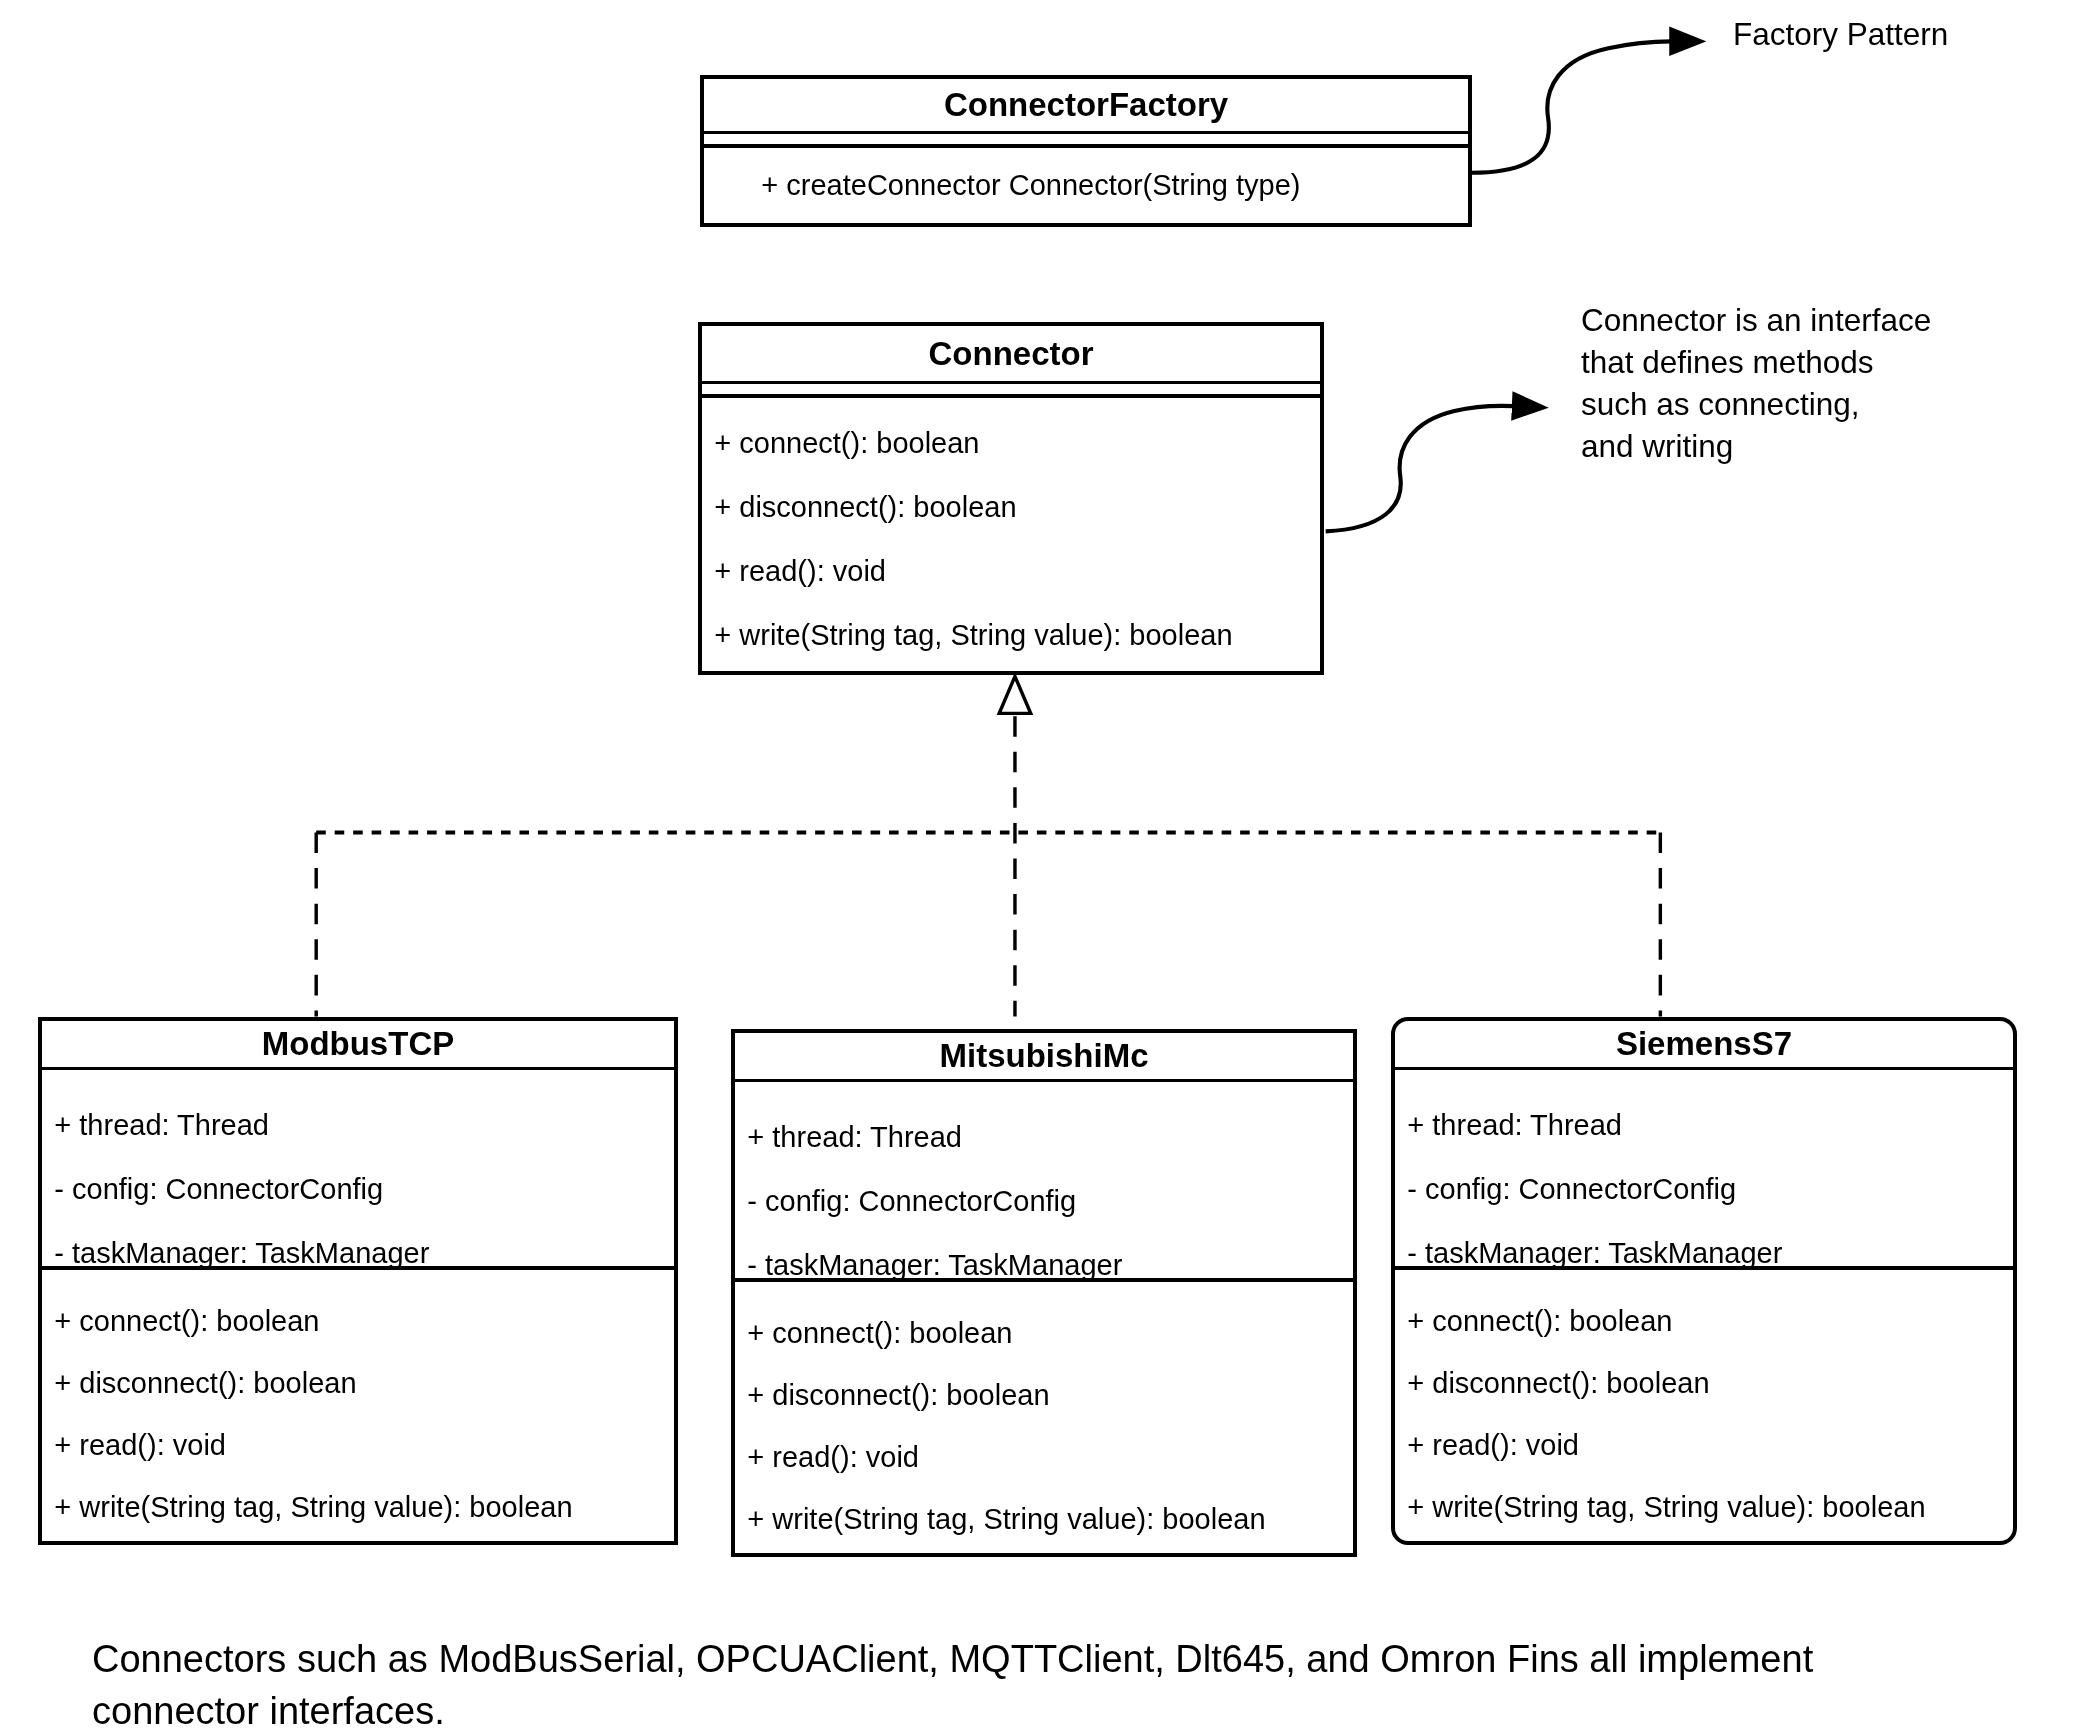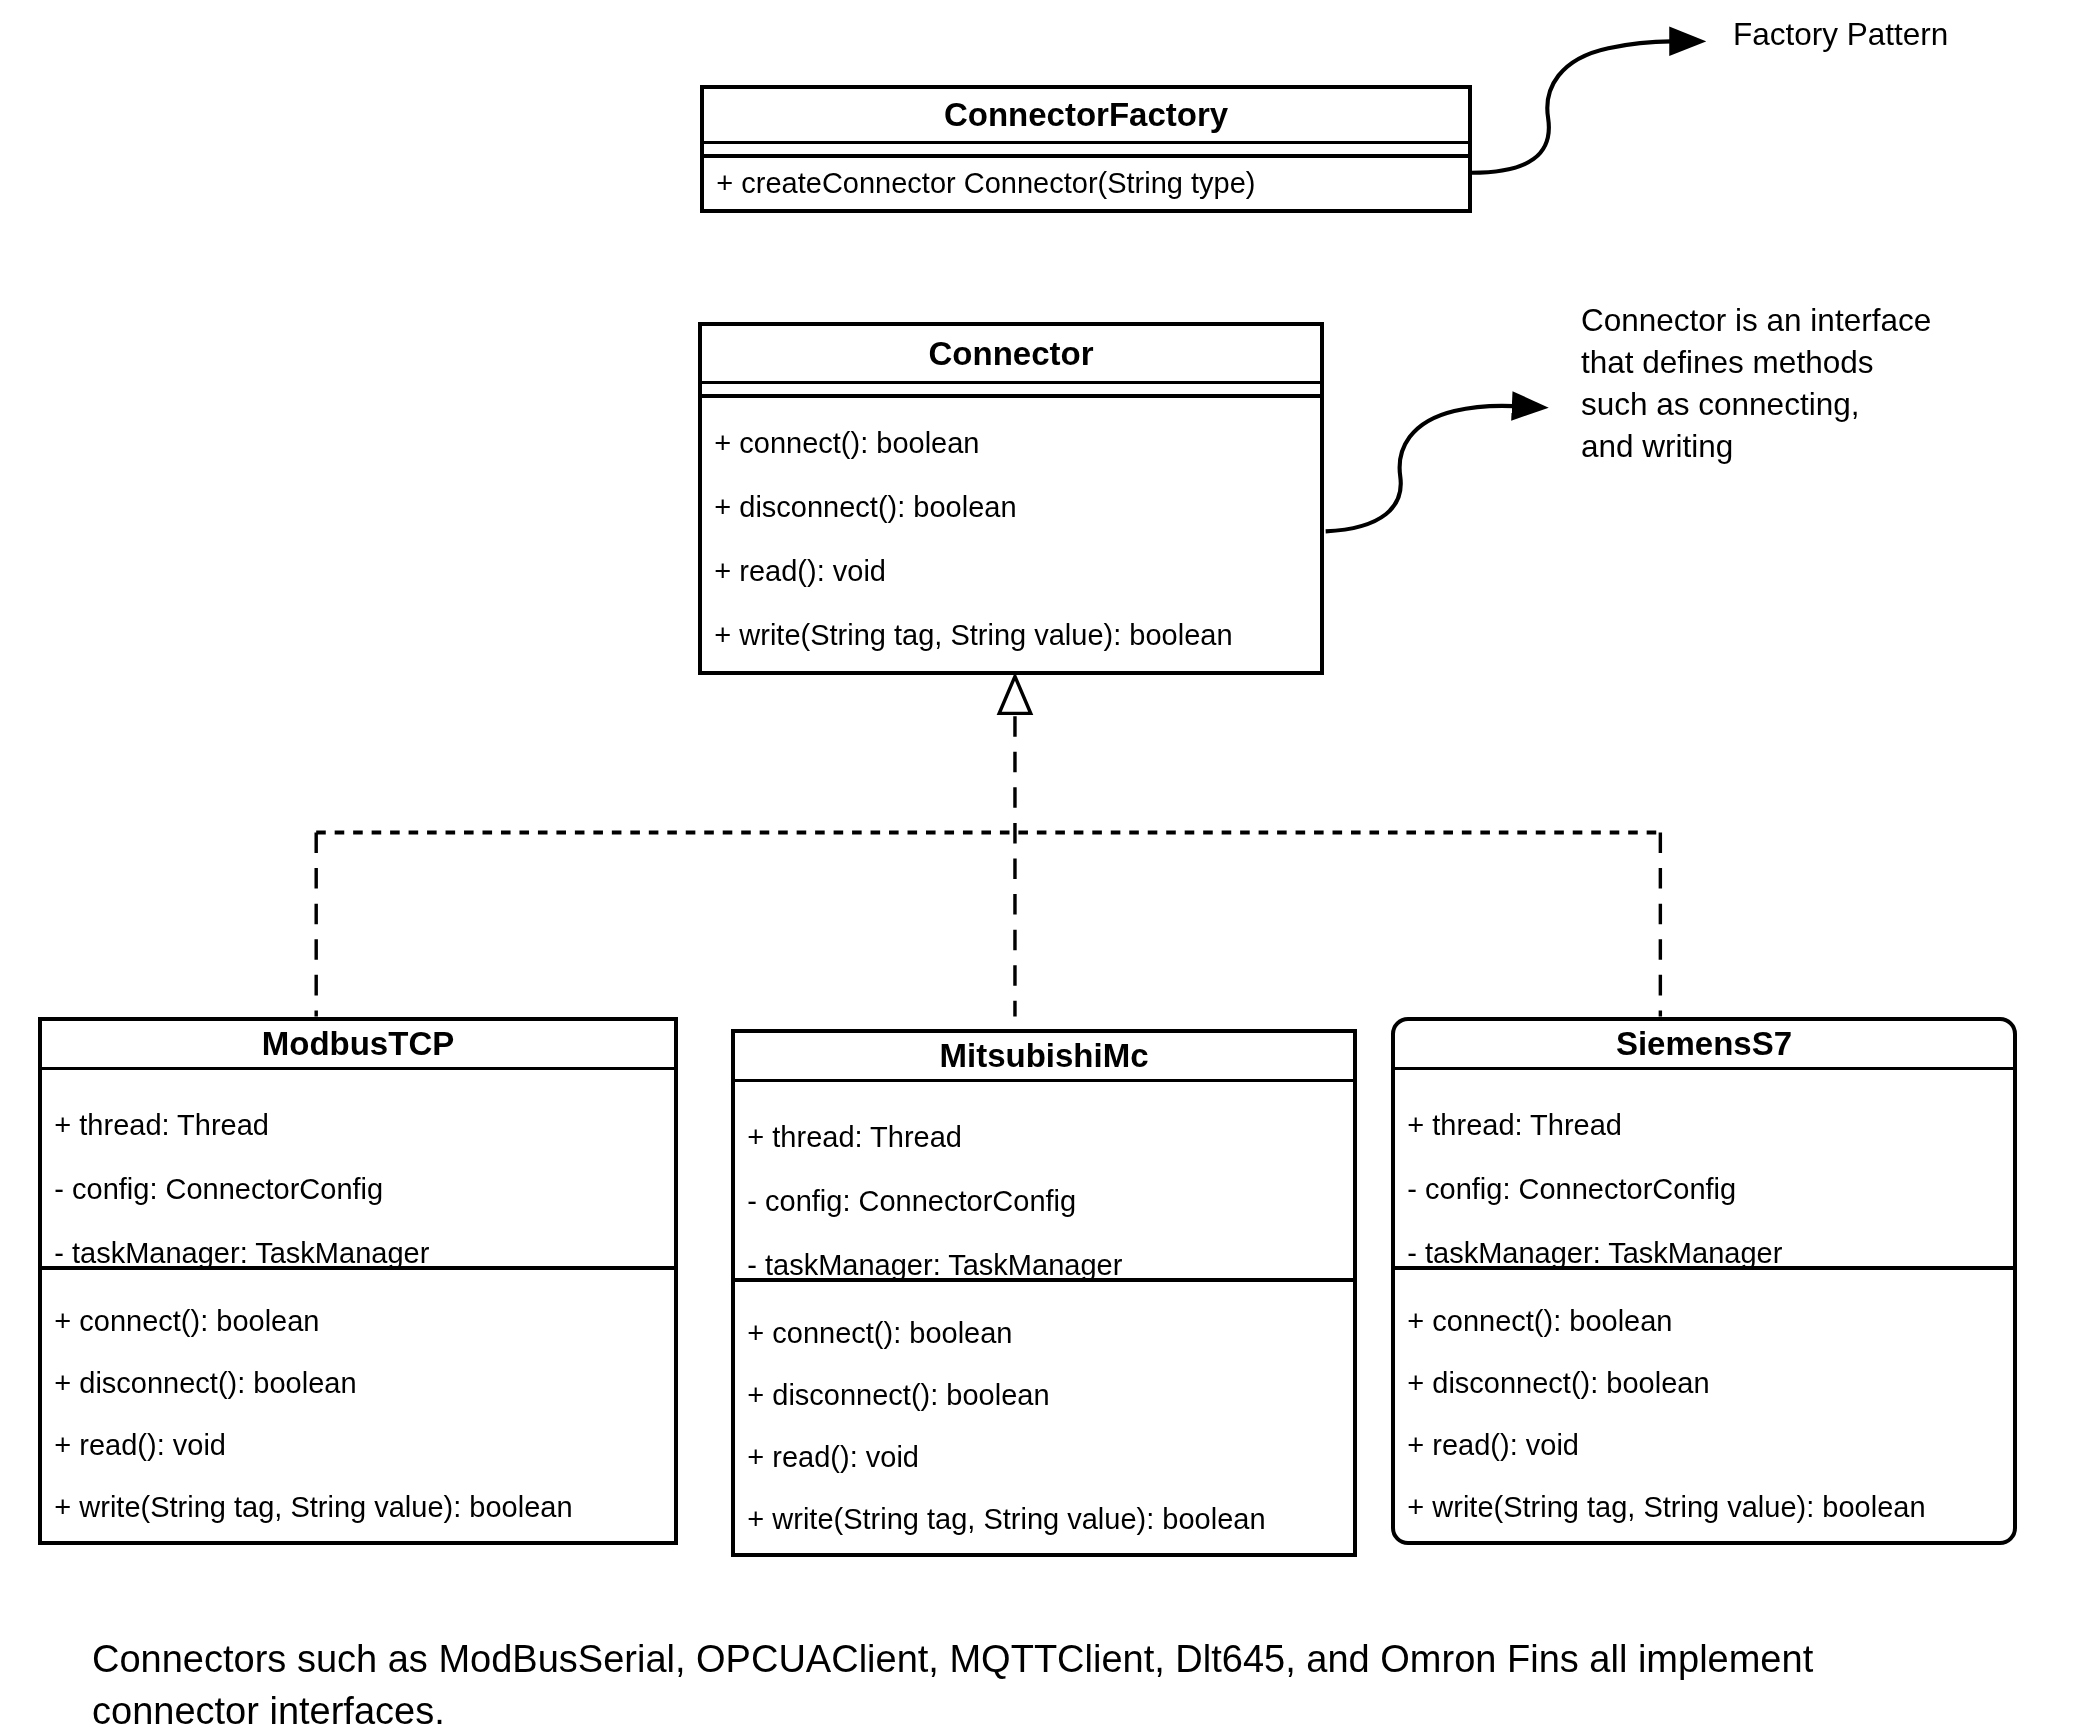--- a/index.html
+++ b/index.html
@@ -59,36 +59,36 @@
     line-height: 52px;
     white-space: nowrap;
   }
   .overlay {
     position: absolute;
     left: 0; top: 0;
     width: 2097px;
     height: 1730px;
   }
   
-  #box-factory   { left: 700px; top: 85px;  width: 772px; height: 128px; }
+  #box-factory   { left: 700px; top: 75px;  width: 772px; height: 152px; }
   #box-factory   .uml-title { height: 55px; }
   #box-connector { left: 698px; top: 322px;  width: 626px;  height: 353px; }
   #box-connector .uml-title { height: 58px; }
   #box-connector .uml-methods { padding-top: 13.7px; }
   #box-connector .uml-row { height: 64px; }
   .impl-box { top: 1017px; width: 640px; height: 528px; }
   #box-modbus     { left: 38px; }
   #box-mitsubishi { left: 731px; width: 626px; margin-top: 12px; }
   #box-siemens    { left: 1391px; width: 626px; border-radius: 17px; }
   .impl-box .uml-title { height: 49px; }
   .impl-box .uml-attrs { height: 200px; padding-top: 23px; }
   .impl-box .uml-attrs .uml-row { height: 64px; }
   .impl-box .uml-methods { padding-top: 20.5px; }
   .impl-box .uml-methods .uml-row { height: 62px; }
-  #box-factory .uml-methods { display: flex; flex-direction: column; justify-content: center; }
+  #box-factory .uml-methods { display: flex; flex-direction: column; justify-content: center; padding-left: 45px; }
   #note-factory   { left: 1733px; top: 15px; line-height: 38px; }
   #note-connector { left: 1581px; top: 299px; }
   #footer         { left: 92px;  top: 1633px; }
 </style>
 </head>
 <body>
 
 <div class="canvas">
 
   <svg class="overlay" viewBox="0 0 3064 2527" xmlns="http://www.w3.org/2000/svg">

